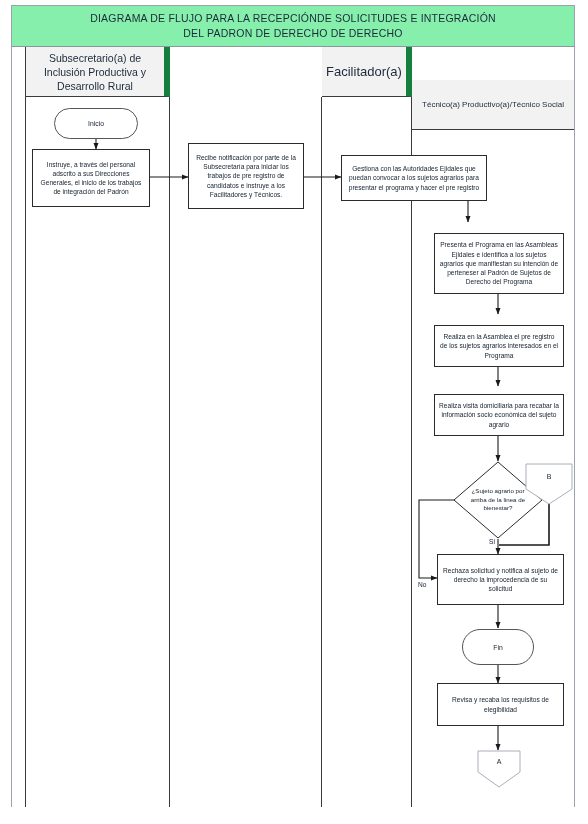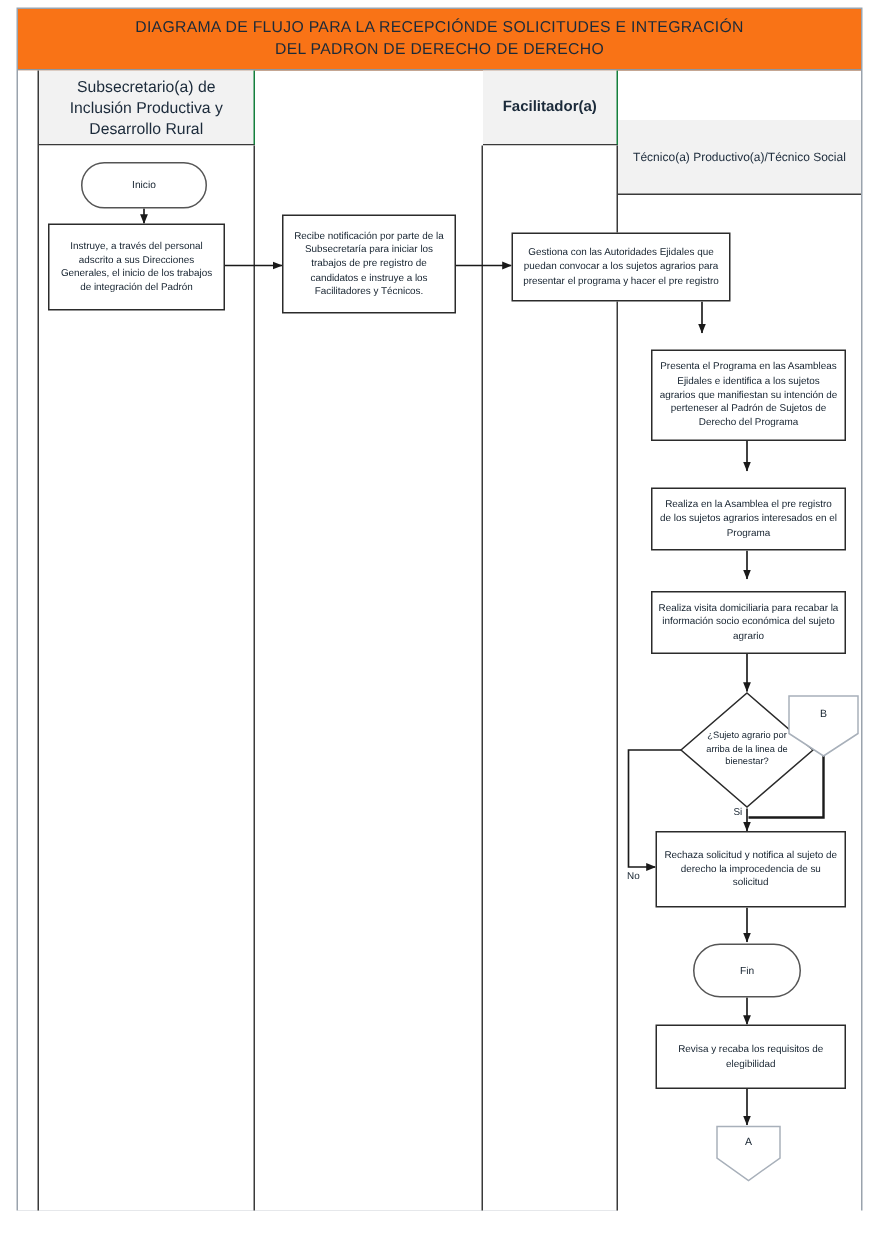--- a/index.html
+++ b/index.html
@@ -34,21 +34,21 @@
     background: #ffffff;
   }
 
   
   .title-band {
     position: absolute;
     left: 12px;
     top: 6px;
     width: 562px;
     height: 41px;
-    background: #f97316;
+    background: #86efac;
     border-bottom: 1px solid #8d959e;
     box-sizing: border-box;
     display: flex;
     align-items: center;
     justify-content: center;
     text-align: center;
   }
   .title-band .tl {
     font-size: 10.5px;
     color: #1b2a3a;
@@ -67,21 +67,21 @@
     box-sizing: border-box;
     background: #ffffff;
   }
 
   
   .lane-head {
     position: absolute;
     top: 47px;
     height: 50px;
     background: #f2f2f2;
-    border-right: 1px solid #15803d;
+    border-right: 6px solid #15803d;
     border-bottom: 1px solid #3a3a3a;
     box-sizing: border-box;
     display: flex;
     align-items: center;
     justify-content: center;
     text-align: center;
     padding: 0 4px;
     color: #1b2a3a;
   }
   .lane-head span { line-height: 14px; }
@@ -96,21 +96,21 @@
   }
 
   
   .lane1 { left: 26px;  width: 144px; }
   .lane2 { left: 170px; width: 152px; }
   .lane3 { left: 322px; width: 90px;  }
   .lane4 { left: 412px; width: 162px; border-right: none; margin-top: 33px; }
 
   .lane1 span { font-size: 10.5px; }
   .lane2 span { font-size: 10.5px; }
-  .lane3 span { font-size: 10px; font-weight: bold; }
+  .lane3 span { font-size: 13px; }
   .lane4 span { font-size: 8px; }
 
   
   .canvas {
     position: absolute;
     left: 0; top: 0;
     width: 588px; height: 824px;
     pointer-events: none;
   }
 

